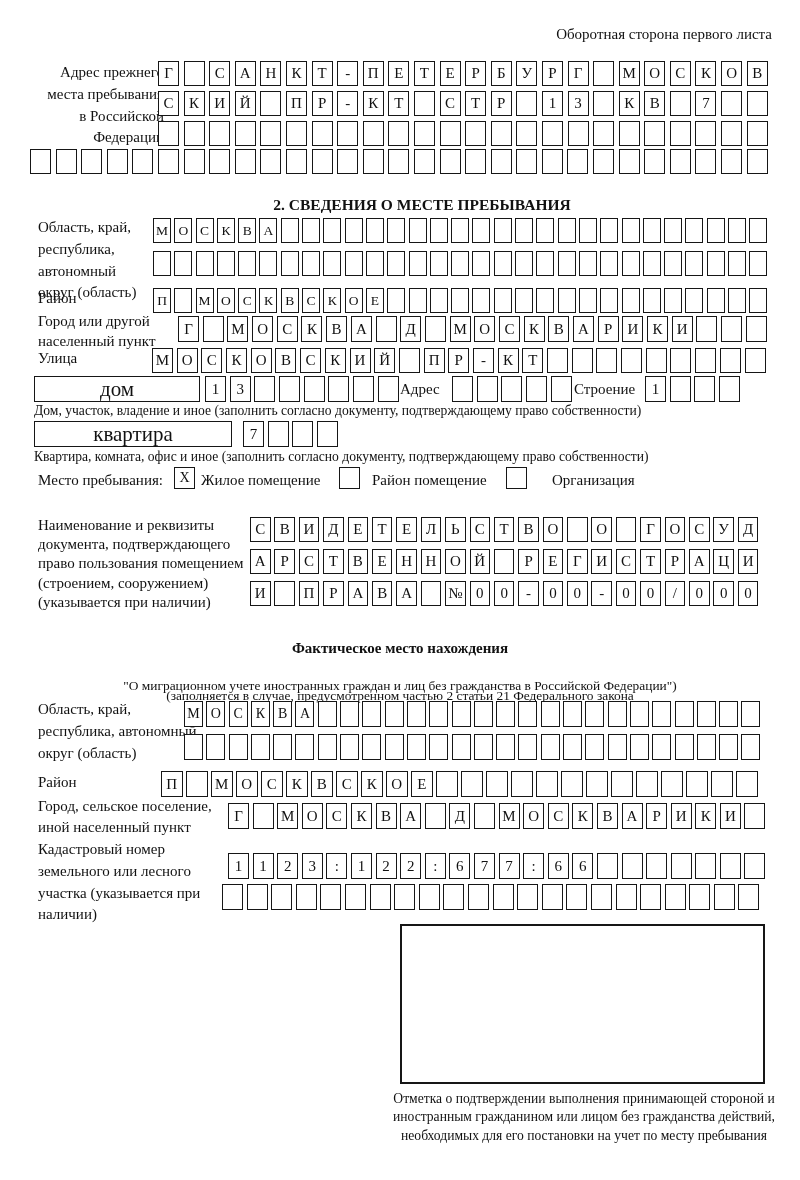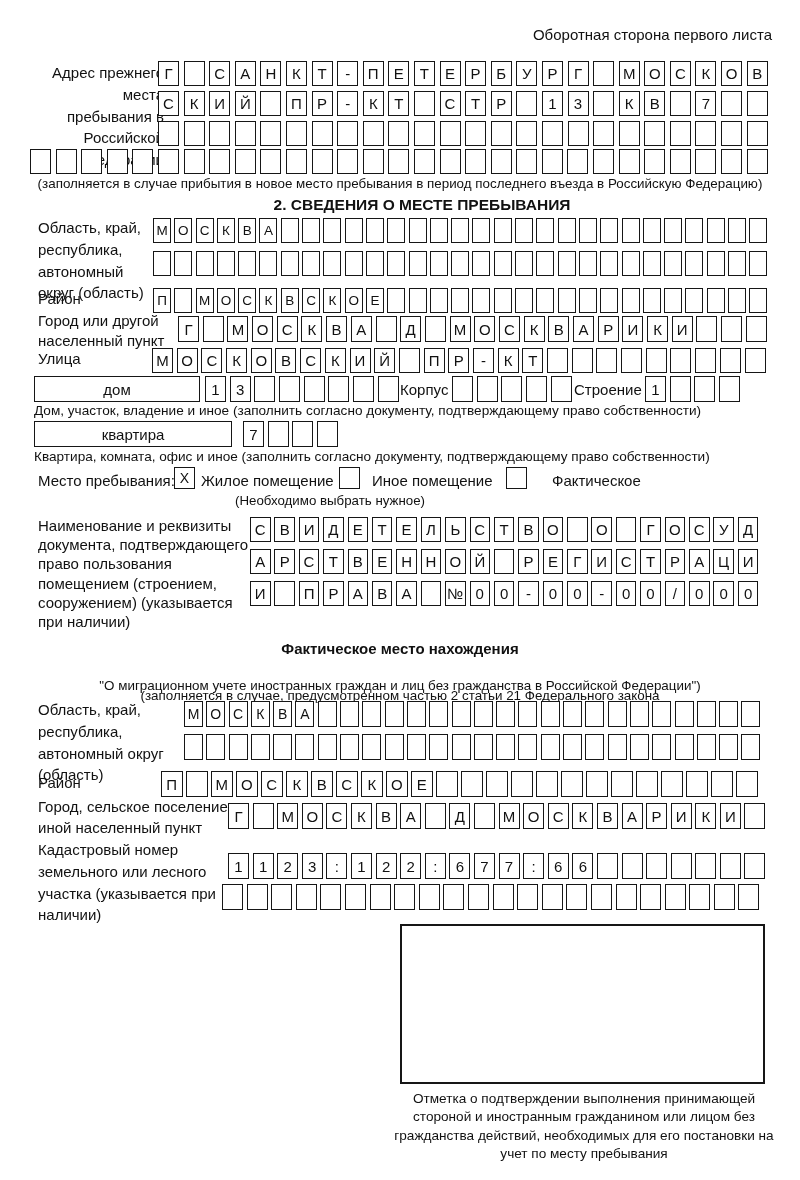--- a/index.html
+++ b/index.html
@@ -1,35 +1,35 @@
 <!DOCTYPE html>
 <html><head>
 <meta charset="utf-8">
 <style>
   html,body{margin:0;padding:0;background:#fff;}
   .page{
     position:relative;width:800px;height:1180px;background:#fff;
-    font-family:Liberation Sans, sans-serif;color:#111;
+    font-family:Liberation Serif, serif;color:#111;
     overflow:hidden;
   }
   .abs{position:absolute;font-size:15px;line-height:1.45;}
   .lbl{position:absolute;font-size:15px;line-height:1.45;}
   .heading{position:absolute;left:0;width:800px;text-align:center;font-weight:bold;font-size:15.5px;}
   .note{position:absolute;font-size:13.3px;}
   .note-c{position:absolute;left:0;width:800px;text-align:center;font-size:13.4px;}
   .caption{position:absolute;font-size:13.6px;text-align:center;}
   .cells{position:absolute;display:flex;}
   .cell{
     box-sizing:border-box;flex:0 0 var(--cw);width:var(--cw);
     border:1.6px solid #161616;display:flex;align-items:center;justify-content:center;
     font-size:var(--cf,15px);background:#fff;
   }
   .wbox{
     position:absolute;box-sizing:border-box;border:1.6px solid #161616;
-    display:flex;align-items:center;justify-content:center;font-size:15px;background:#fff;
+    display:flex;align-items:center;justify-content:center;font-size:21px;background:#fff;
   }
   .chk{
     position:absolute;box-sizing:border-box;width:21px;height:22px;border:1.7px solid #161616;
     display:flex;align-items:center;justify-content:center;font-size:14px;background:#fff;
   }
   .stamp{position:absolute;box-sizing:border-box;border:2px solid #161616;background:#fff;}
 </style>
 </head>
 <body>
 
@@ -140,21 +140,20 @@
       <span class="cell"></span>
       <span class="cell"></span>
       <span class="cell"></span>
       <span class="cell"></span>
       <span class="cell"></span>
       <span class="cell"></span>
       <span class="cell"></span>
       <span class="cell"></span>
       <span class="cell"></span>
     </div>
-  <div class="note-c" style="top:176px;">(заполняется в случае прибытия в новое место пребывания в период последнего въезда в Российскую Федерацию)</div>
 
   <div class="heading" style="top:196px;padding-left:22px;">2. СВЕДЕНИЯ О МЕСТЕ ПРЕБЫВАНИЯ</div>
 
   <div class="lbl" style="left:38px;top:217px;width:116px;">Область, край, республика, автономный округ (область)</div>
   <div class="cells" style="left:153px;top:218px;height:25px;gap:3.3px;--cw:18px;--cf:13.5px;">
       <span class="cell">М</span>
       <span class="cell">О</span>
       <span class="cell">С</span>
       <span class="cell">К</span>
       <span class="cell">В</span>
@@ -309,21 +308,21 @@
   <div class="cells" style="left:205px;top:376px;height:26px;gap:3.7px;--cw:21px;">
       <span class="cell">1</span>
       <span class="cell">3</span>
       <span class="cell"></span>
       <span class="cell"></span>
       <span class="cell"></span>
       <span class="cell"></span>
       <span class="cell"></span>
       <span class="cell"></span>
     </div>
-  <div class="lbl" style="left:400px;top:379px;">Корпус</div>
+  <div class="lbl" style="left:400px;top:379px;">Адрес</div>
   <div class="cells" style="left:452px;top:376px;height:26px;gap:3.7px;--cw:21px;">
       <span class="cell"></span>
       <span class="cell"></span>
       <span class="cell"></span>
       <span class="cell"></span>
       <span class="cell"></span>
     </div>
   <div class="lbl" style="left:574px;top:379px;">Строение</div>
   <div class="cells" style="left:645px;top:376px;height:26px;gap:3.7px;--cw:21px;">
       <span class="cell">1</span>
@@ -339,24 +338,23 @@
       <span class="cell"></span>
       <span class="cell"></span>
       <span class="cell"></span>
     </div>
   <div class="caption" style="left:34px;top:449px;">Квартира, комната, офис и иное (заполнить согласно документу, подтверждающему право собственности)</div>
 
   <div class="lbl" style="left:38px;top:470px;">Место пребывания:</div>
   <div class="chk" style="left:174px;top:467px;">X</div>
   <div class="lbl" style="left:201px;top:470px;">Жилое помещение</div>
   <div class="chk" style="left:339px;top:467px;"></div>
-  <div class="lbl" style="left:372px;top:470px;">Иное помещение</div>
+  <div class="lbl" style="left:372px;top:470px;">Район помещение</div>
   <div class="chk" style="left:506px;top:467px;"></div>
-  <div class="lbl" style="left:552px;top:470px;">Фактическое</div>
-  <div class="note" style="left:110px;top:493px;width:440px;text-align:center;">(Необходимо выбрать нужное)</div>
+  <div class="lbl" style="left:552px;top:470px;">Организация</div>
 
   <div class="lbl" style="left:38px;top:516px;width:212px;line-height:1.28;">Наименование и реквизиты документа, подтверждающего право пользования помещением (строением, сооружением) (указывается при наличии)</div>
   <div class="cells" style="left:250px;top:517px;height:25px;gap:3.9px;--cw:20.5px;">
       <span class="cell">С</span>
       <span class="cell">В</span>
       <span class="cell">И</span>
       <span class="cell">Д</span>
       <span class="cell">Е</span>
       <span class="cell">Т</span>
       <span class="cell">Е</span>

